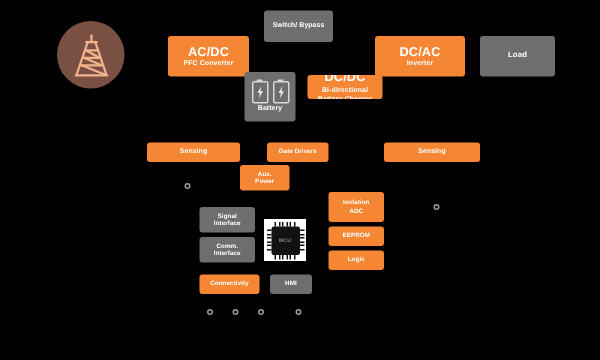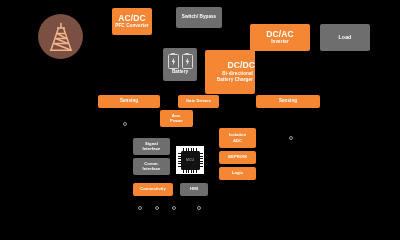--- a/index.html
+++ b/index.html
@@ -173,21 +173,21 @@
         <line x1="9.3" y1="11.5" x2="16.7" y2="11.5"></line>
         <line x1="7.8" y1="16.5" x2="18.2" y2="16.5"></line>
         <line x1="6.2" y1="21.5" x2="19.8" y2="21.5"></line>
         <line x1="9.3" y1="11.5" x2="18.2" y2="16.5"></line>
         <line x1="7.8" y1="16.5" x2="19.8" y2="21.5"></line>
         <line x1="6.2" y1="21.5" x2="21.5" y2="27.5"></line>
       </g>
     </svg>
   </div>
 
-  <div class="blk orange" style="left:112px; top:8px; width:40px; height:27px;">
+  <div class="blk orange" style="left:112px; top:24px; width:54px; height:27px;">
     <span class="title-lg">AC/DC</span>
     <span class="sub-sm">PFC Converter</span>
   </div>
 
   <div class="blk gray" style="left:176px; top:7px; width:46px; height:21px;">
     <span class="lbl-sm">Switch/ Bypass</span>
   </div>
 
   <div class="blk gray" style="left:163px; top:48px; width:34px; height:33px;">
     <div class="batt-wrap">
@@ -198,21 +198,21 @@
       </div>
       <div class="batt-cell">
         <svg width="5" height="9" viewBox="0 0 5 9">
           <polygon points="3.2,0.5 0.6,5 2.2,5 1.6,8.5 4.4,3.8 2.7,3.8" fill="#e8e8e8"></polygon>
         </svg>
       </div>
     </div>
     <span class="lbl-sm">Battery</span>
   </div>
 
-  <div class="blk orange two-line" style="left:205px; top:50px; width:50px; height:44px;align-items:flex-end;">
+  <div class="blk orange two-line" style="left:205px; top:50px; width:50px; height:16px;">
     <span class="title-lg">DC/DC</span>
     <span class="sub-sm">Bi-directional</span>
     <span class="sub-sm" style="margin-top:0.5px;">Battery Charger</span>
   </div>
 
   <div class="blk orange" style="left:250px; top:24px; width:60px; height:27px;">
     <span class="title-lg">DC/AC</span>
     <span class="sub-sm">Inverter</span>
   </div>
 

